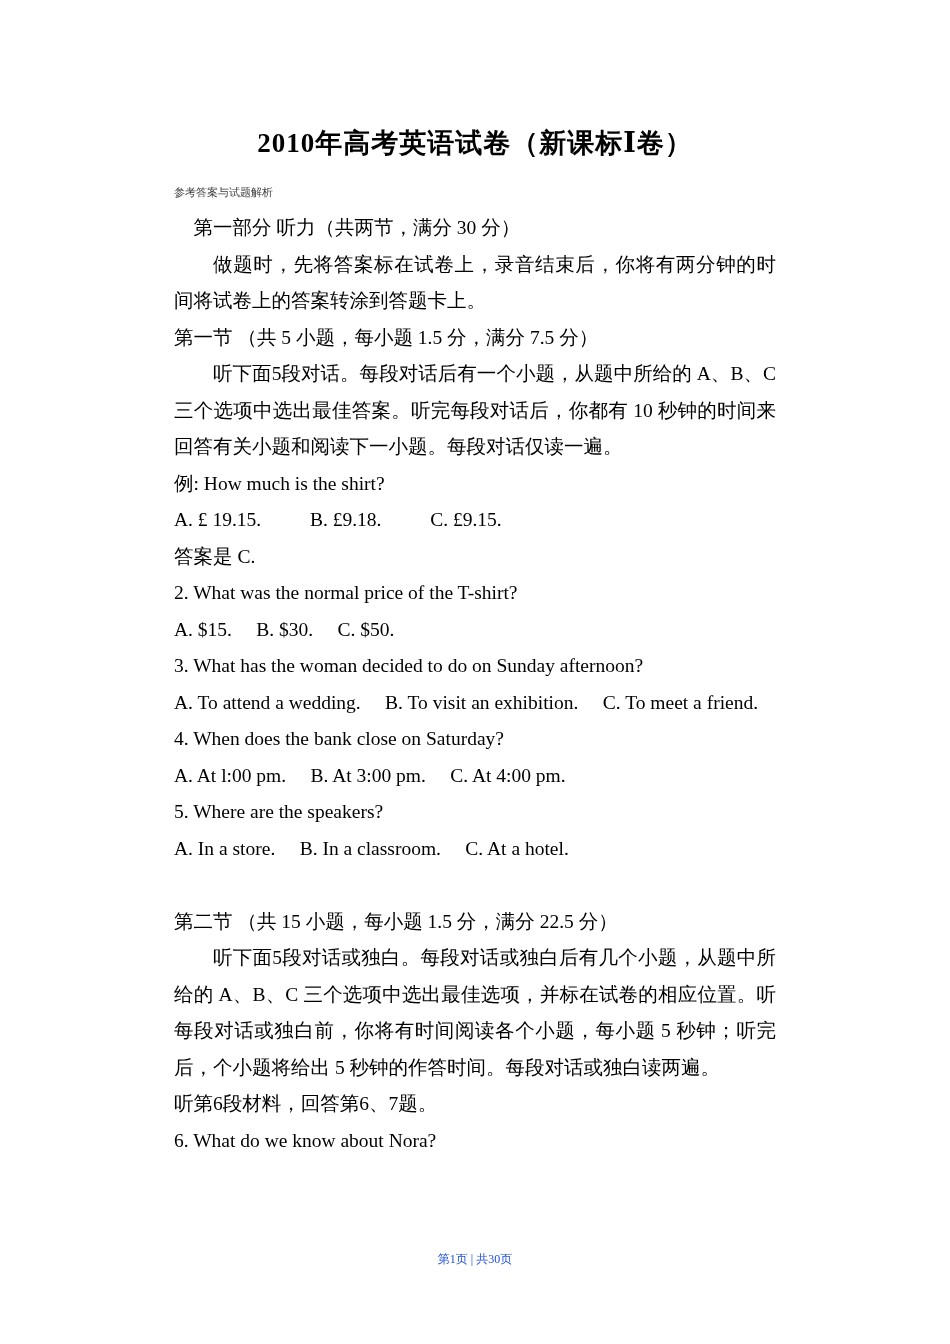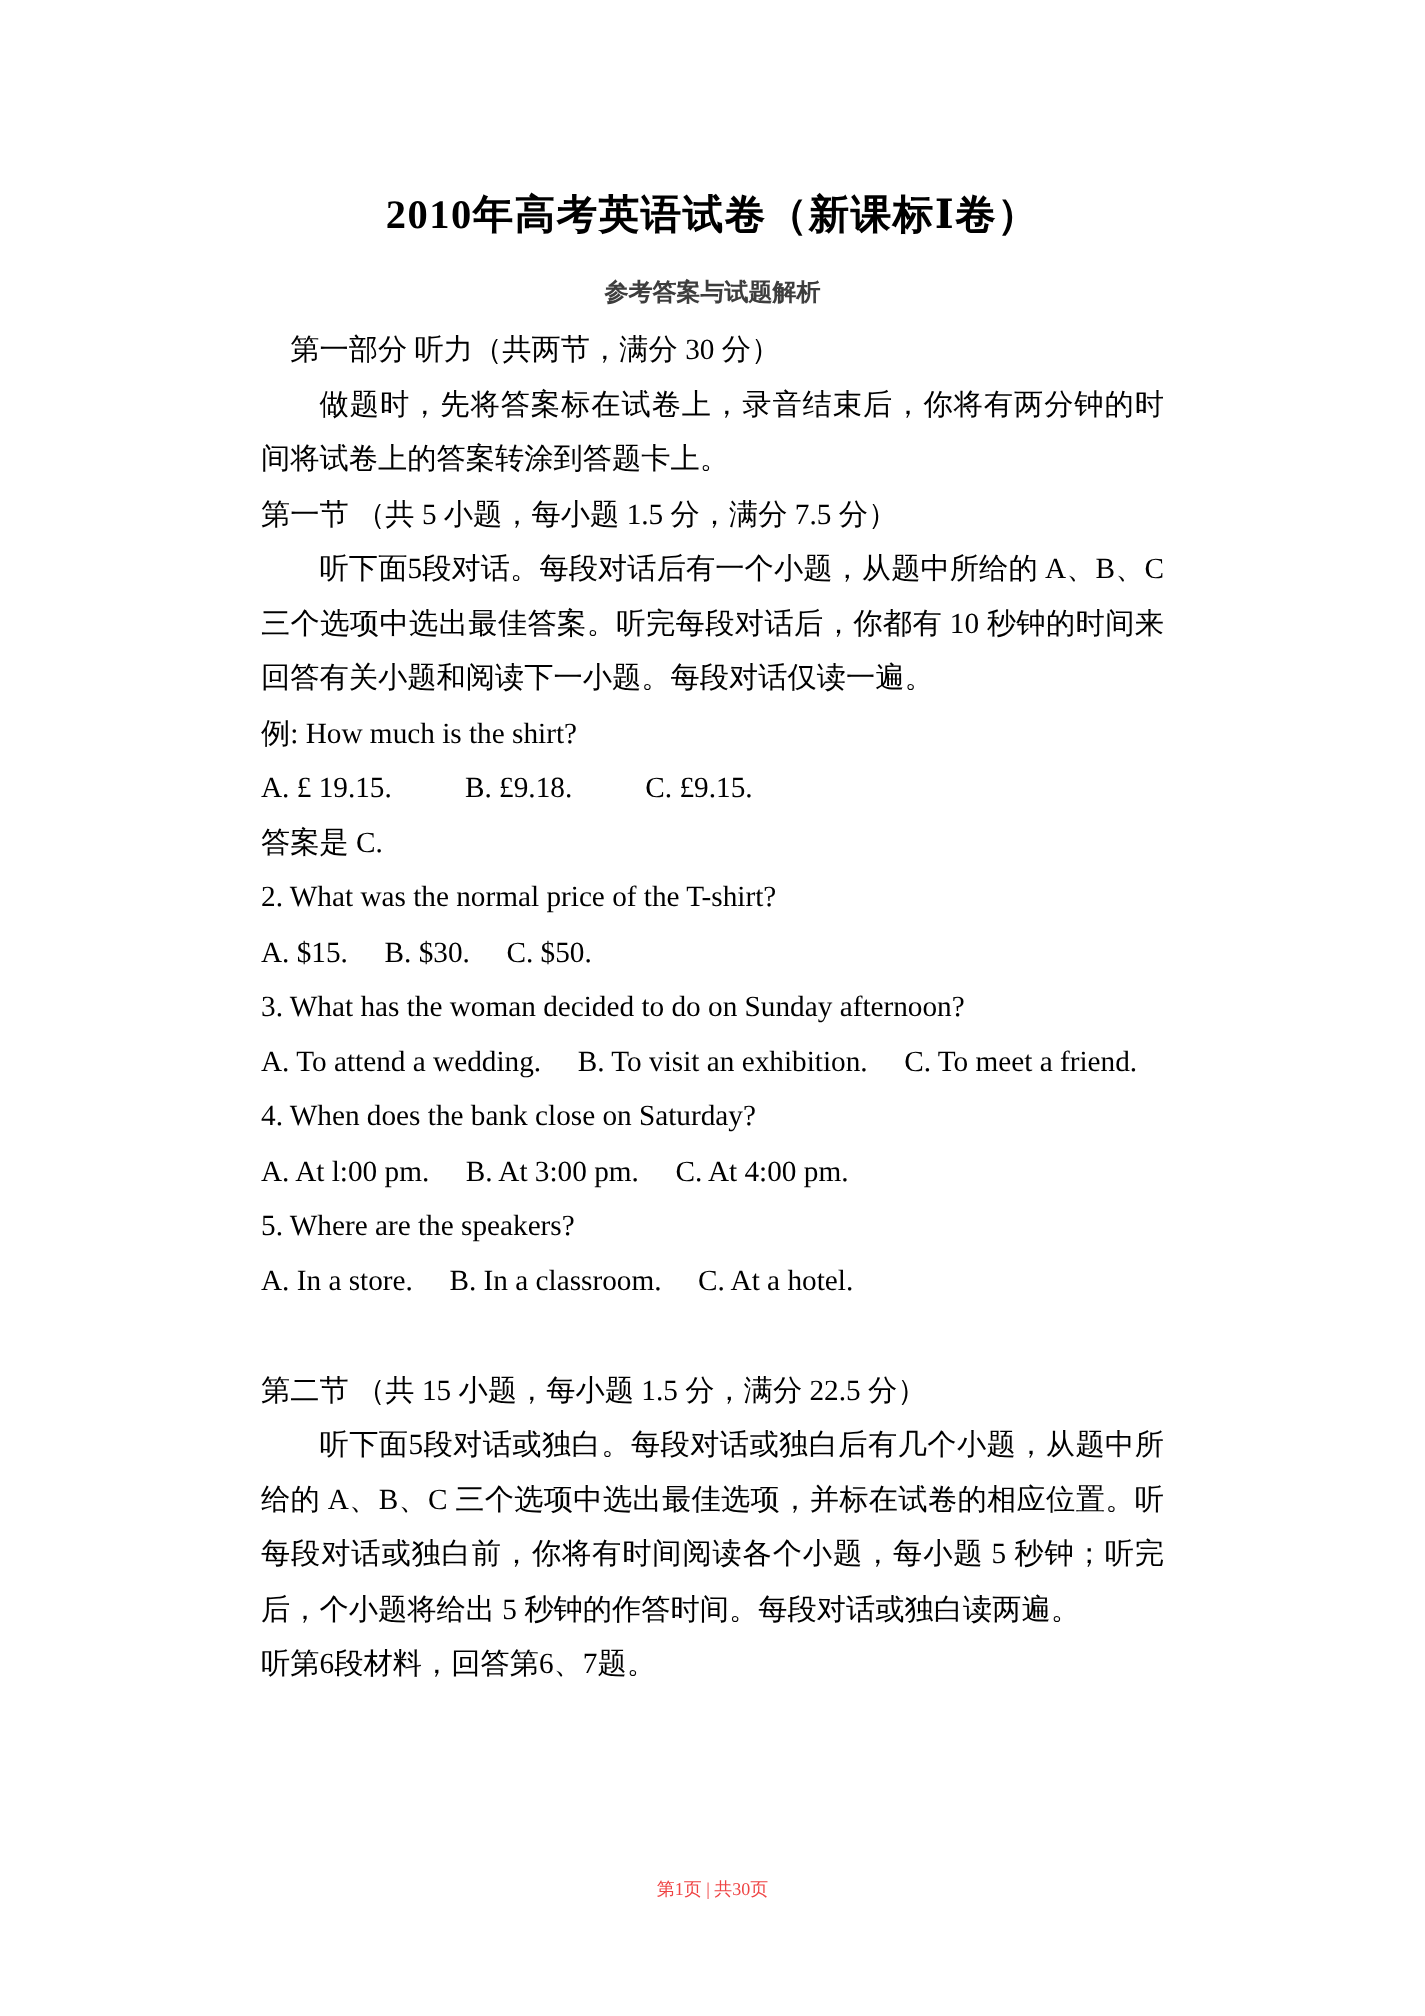--- a/index.html
+++ b/index.html
@@ -16,23 +16,22 @@
     overflow: hidden;
   }
   .doc-title {
     font-size: 27px;
     font-weight: bold;
     text-align: center;
     line-height: 40px;
     letter-spacing: 1px;
   }
   .doc-subtitle {
-    font-size: 16px;
-    font-weight: bold;
-    text-align: center;
+    font-size: 11px;
+    font-weight: normal;
     margin-top: 22px;
     color: #3d3d3d;
   }
   .content {
     margin-top: 10px;
     font-size: 19.5px;
     line-height: 36.5px;
     text-align: justify;
     text-justify: inter-ideograph;
   }
@@ -43,21 +42,21 @@
   .options { white-space: pre-wrap; text-align: left; }
   .blank { }
   .bold { font-weight: normal; }
   .footer {
     position: absolute;
     left: 0;
     right: 0;
     bottom: 79px;
     text-align: center;
     font-size: 12px;
-    color: #ef4444;
+    color: #1d4ed8;
     font-family: "Liberation Serif", "DejaVu Serif", serif;
   }
 </style>
 </head>
 <body>
 
 <div class="page">
   <h1 class="doc-title">2010年高考英语试卷（新课标Ⅰ卷）</h1>
   <div class="doc-subtitle">参考答案与试题解析</div>
   <div class="content">
@@ -73,17 +72,18 @@
       <p class="para body"><span>3. What has the woman decided to do on Sunday afternoon?</span></p>
       <p class="para options"><span>A. To attend a wedding.     B. To visit an exhibition.     C. To meet a friend.</span></p>
       <p class="para body"><span>4. When does the bank close on Saturday?</span></p>
       <p class="para options"><span>A. At l:00 pm.     B. At 3:00 pm.     C. At 4:00 pm.</span></p>
       <p class="para body"><span>5. Where are the speakers?</span></p>
       <p class="para options"><span>A. In a store.     B. In a classroom.     C. At a hotel.</span></p>
       <p class="para blank">&nbsp;</p>
       <p class="para body"><span>第二节 （共 </span><span class="bold">15</span><span> 小题，每小题 </span><span class="bold">1.5</span><span> 分，满分 </span><span class="bold">22.5</span><span> 分）</span></p>
       <p class="para body-indent"><span>听下面5段对话或独白。每段对话或独白后有几个小题，从题中所给的 A、B、C 三个选项中选出最佳选项，并标在试卷的相应位置。听每段对话或独白前，你将有时间阅读各个小题，每小题 </span><span class="bold">5</span><span> 秒钟；听完后，个小题将给出 </span><span class="bold">5</span><span> 秒钟的作答时间。每段对话或独白读两遍。</span></p>
       <p class="para body"><span>听第6段材料，回答第6、7题。</span></p>
+      <p class="para body"><span>6. What do we know about Nora?</span></p>
     </div>
   <div class="footer">
     <span>第1页 | 共30页</span>
   </div>
 </div>
 
 </body></html>

